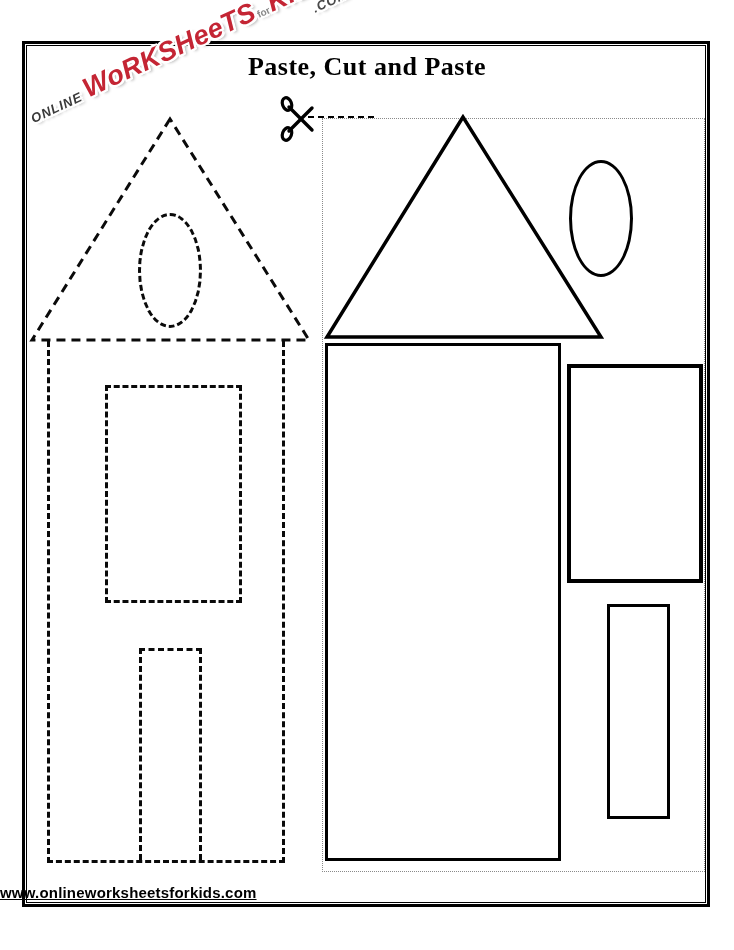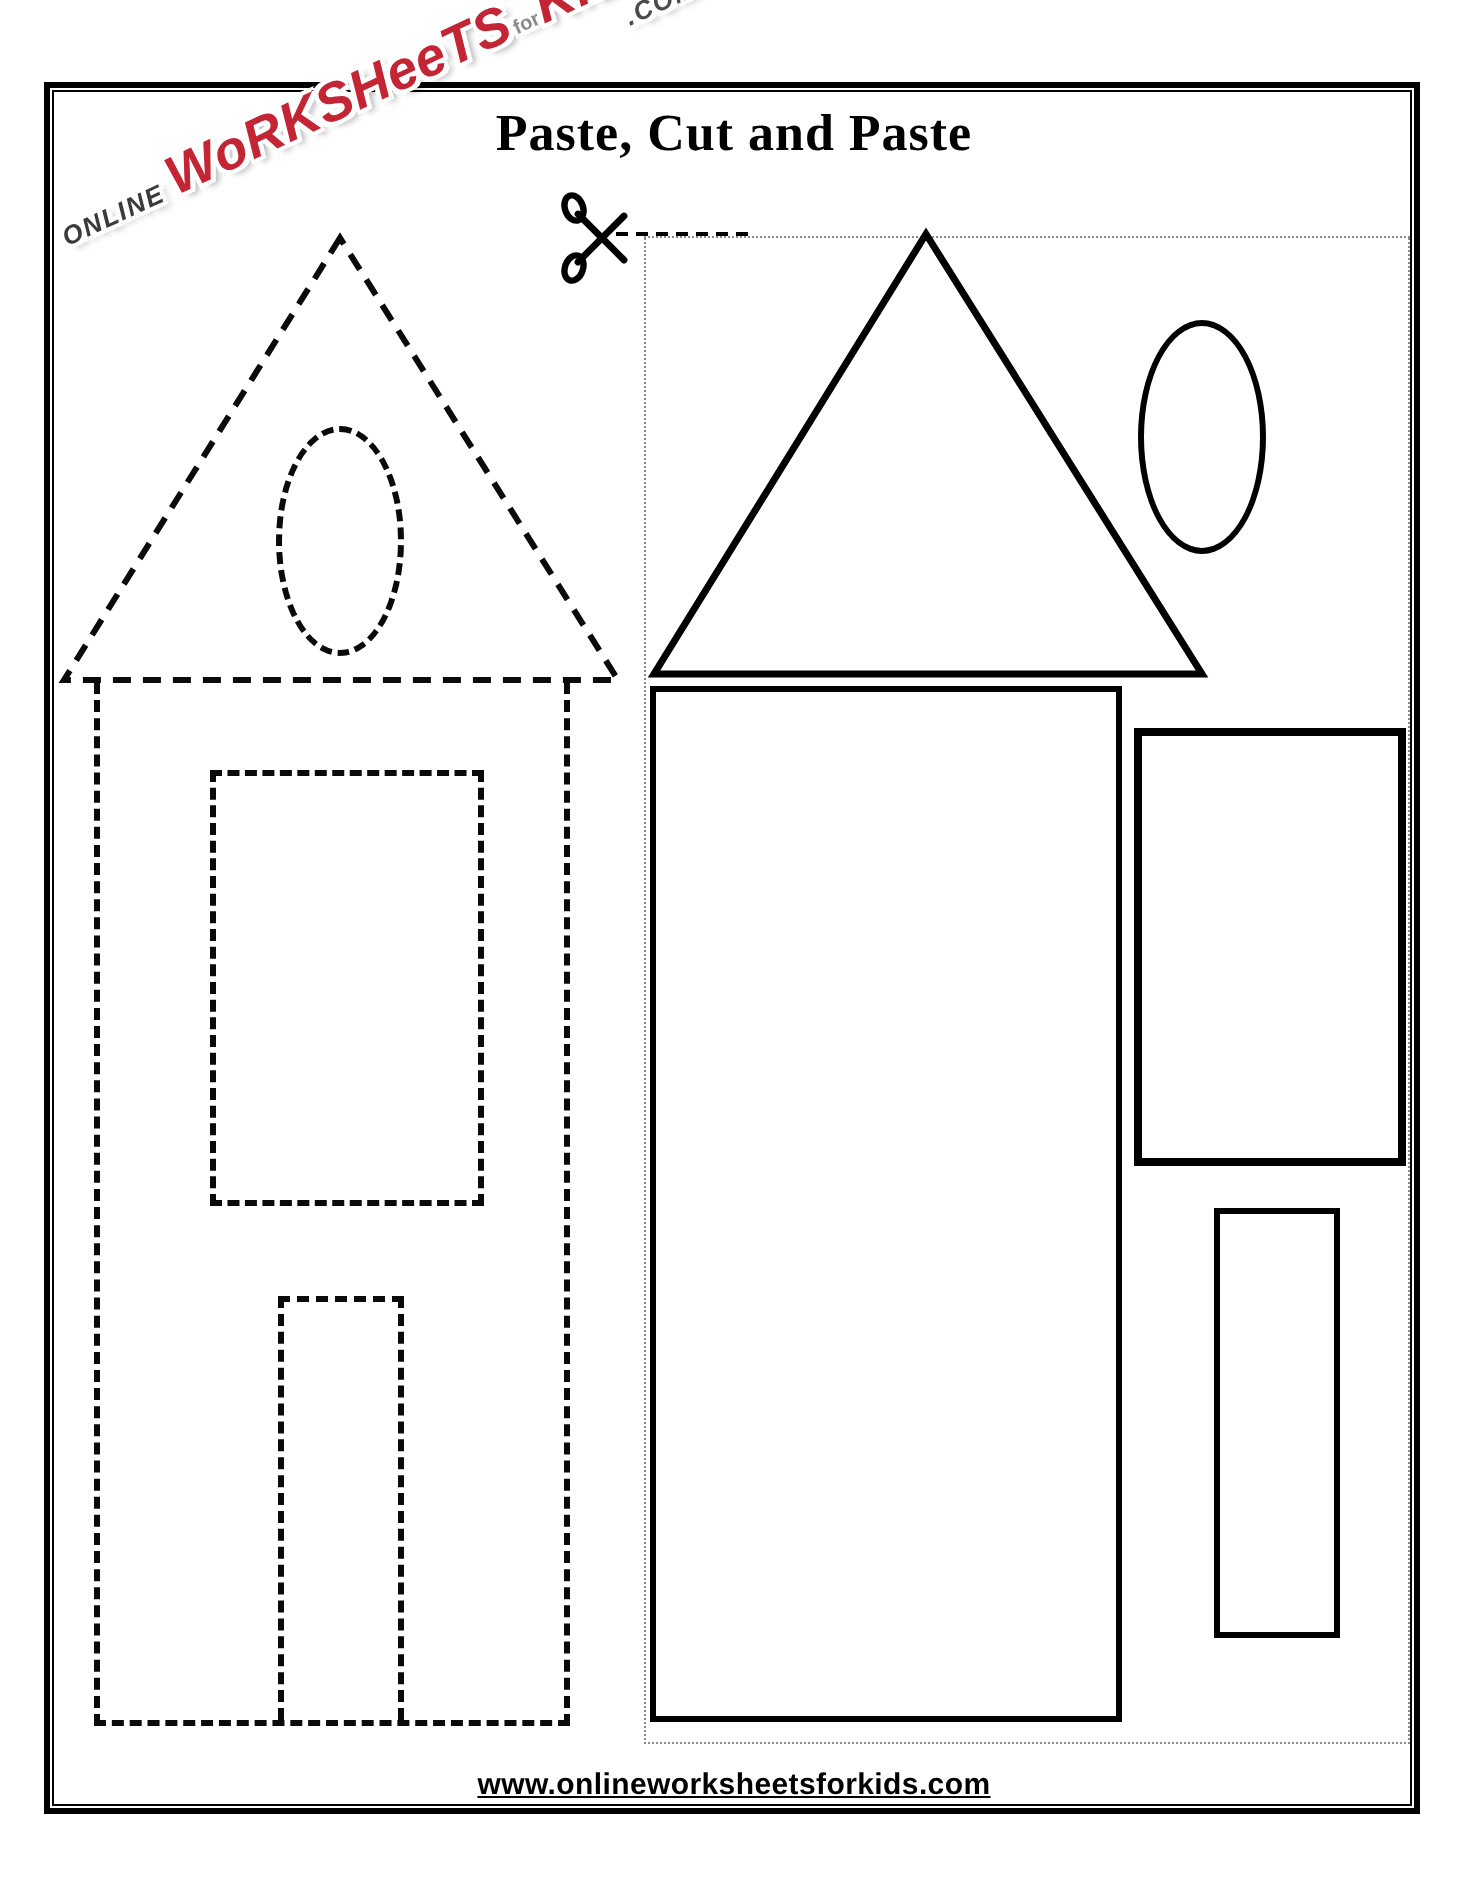--- a/index.html
+++ b/index.html
@@ -53,21 +53,21 @@
   .shape{position:absolute;box-sizing:border-box;background:transparent;}
   .dashed{border:3px dashed #0a0a0a;}
   .solid3{border:3px solid #000;}
   .solid4{border:4px solid #000;}
   .oval{border-radius:50%;}
   .no-top{border-top:none;}
   .no-bottom{border-bottom:none;}
   svg.tri{position:absolute;overflow:visible;}
   
   .footer{
-    position:absolute;left:0;right:0;top:884px;text-align:center;
+    position:absolute;left:0;right:0;top:884px;text-align:left;
     font-weight:bold;font-size:15px;text-decoration:underline;letter-spacing:.2px;
   }
 </style>
 </head>
 <body>
 
 <div class="page">
 
   <div class="frame">
     <div class="frame-inner"></div>

